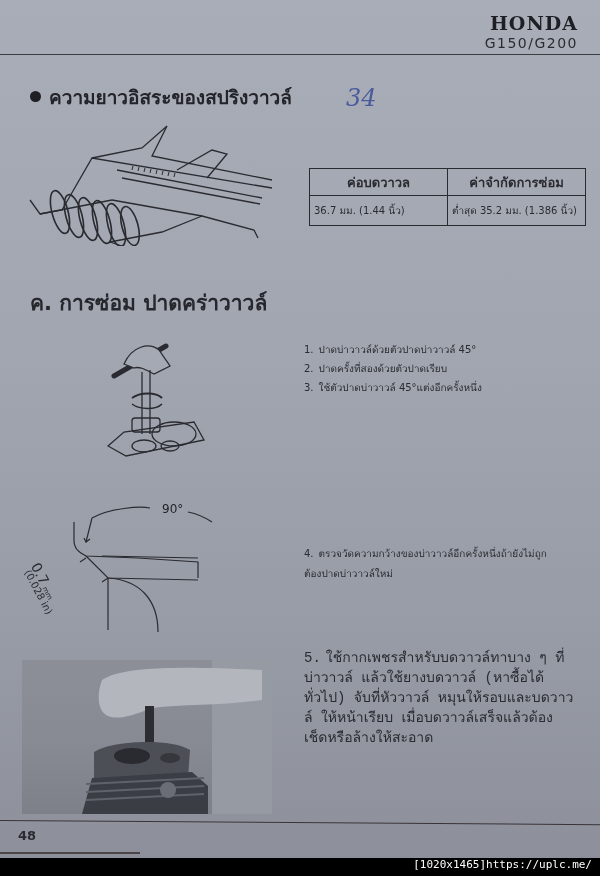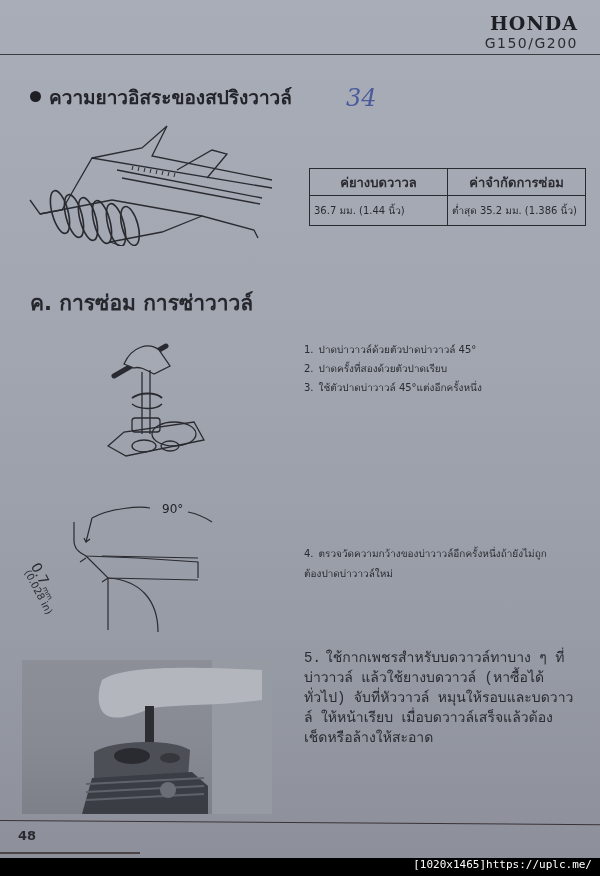--- a/index.html
+++ b/index.html
@@ -95,31 +95,31 @@
       <ellipse cx="66" cy="101" rx="8" ry="22" transform="rotate(-15 66 101)"></ellipse>
       <ellipse cx="80" cy="104" rx="8" ry="22" transform="rotate(-15 80 104)"></ellipse>
       <ellipse cx="94" cy="107" rx="8" ry="22" transform="rotate(-15 94 107)"></ellipse>
       <ellipse cx="108" cy="108" rx="8" ry="20" transform="rotate(-15 108 108)"></ellipse>
     </g>
   </svg>
 
   <table class="spec">
     <tbody>
         <tr>
-      <th class="c1">ค่ยางบดวาวล</th>
+      <th class="c1">ค่อบดวาวล</th>
       <th>ค่าจำกัดการซ่อม</th>
     </tr>
     <tr>
       <td>36.7 มม. (1.44 นิ้ว)</td>
       <td>ต่ำสุด 35.2 มม. (1.386 นิ้ว)</td>
     </tr>
   </tbody>
     </table>
 
-  <div class="section2">ค. การซ่อม การซ่าวาวล์</div>
+  <div class="section2">ค. การซ่อม ปาดคร่าวาวล์</div>
 
   <svg class="tool-fig" viewBox="0 0 104 124" fill="none" stroke="#2a2b30" stroke-width="1.3">
     <path d="M10 40 L62 10" stroke-width="5" stroke-linecap="round"></path>
     <path d="M20 28 C28 10 45 6 55 14 L66 30 L50 38 C42 34 36 30 30 32 Z" fill="#a5a9b3"></path>
     <line x1="38" y1="36" x2="38" y2="98"></line>
       <line x1="46" y1="34" x2="46" y2="98"></line>
     <path d="M28 62 C36 56 52 56 58 62" stroke-width="2"></path>
     <path d="M28 68 C36 74 52 74 58 68" stroke-width="1.5"></path>
     <rect x="28" y="82" width="28" height="14" rx="3"></rect>
     <path d="M4 110 L20 96 L90 86 L100 104 L22 120 Z"></path>

